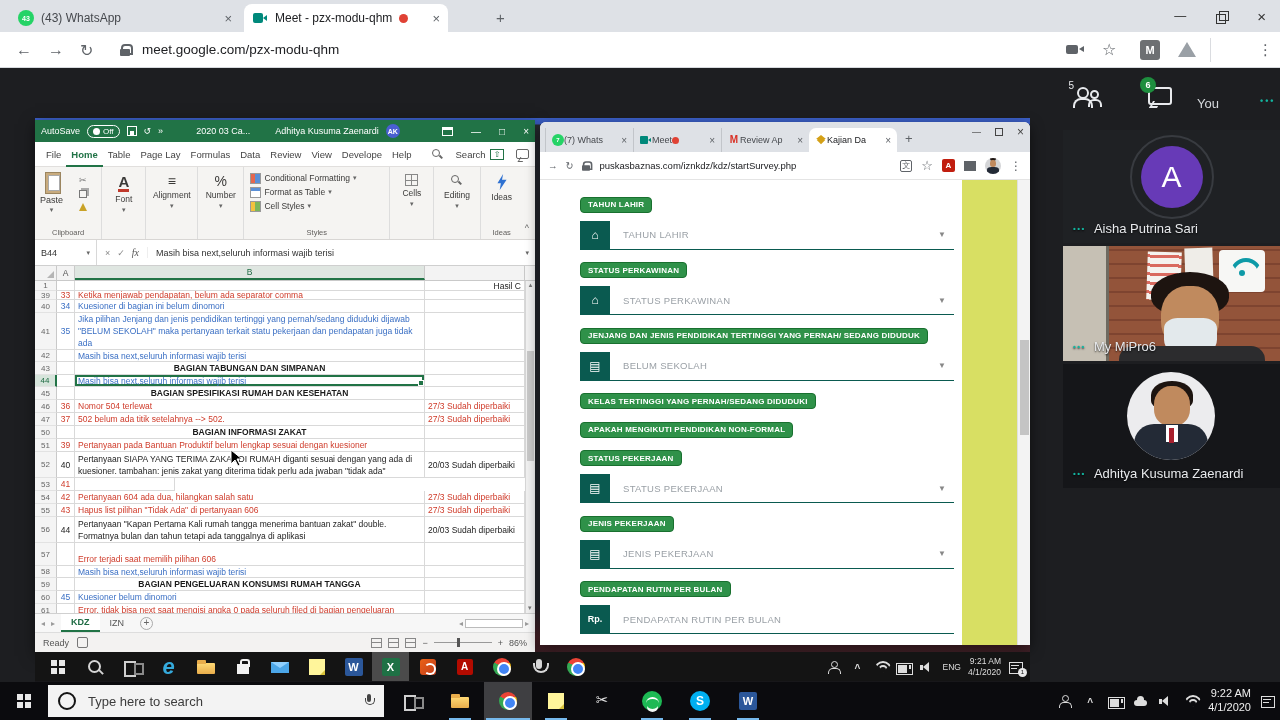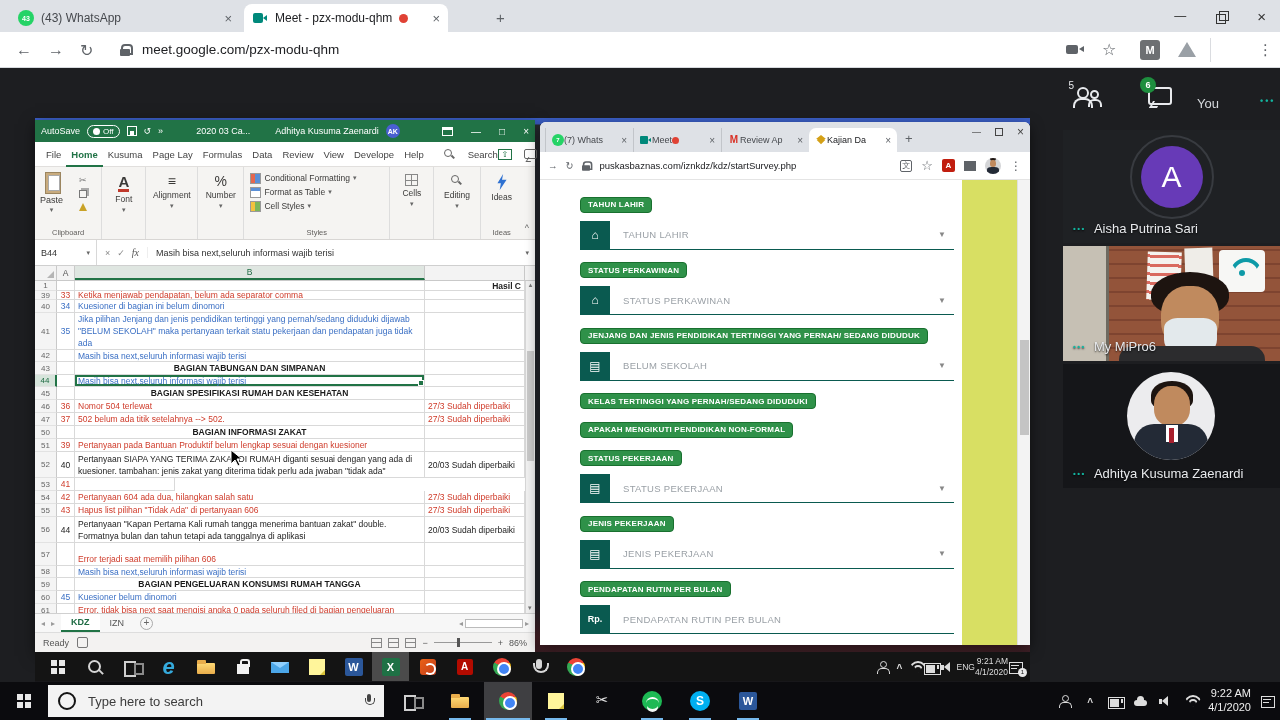--- a/index.html
+++ b/index.html
@@ -108,21 +108,21 @@
 .cb{width:350px;flex:none;position:relative;padding:0 3px;border-right:1px solid #d9d9d9;border-bottom:1px solid #d9d9d9;overflow:hidden;display:flex;align-items:center}
 .cc{width:100px;flex:none;padding:0 3px;border-bottom:1px solid #d9d9d9;border-right:1px solid #d9d9d9;display:flex;align-items:center;white-space:nowrap;overflow:hidden}
 .btxt{display:block;line-height:12px;white-space:nowrap}
 .h10{height:10px}.h9{height:9px}.h12{height:12px}.h13{height:13px}.h23{height:23px}.h26{height:26px}.h37{height:37px}
 .h26 .btxt,.h37 .btxt{white-space:normal}
 .red{color:#cf3b2a}.blue{color:#3a6fc4}.black{color:#222}
 .head{color:#1a1a1a;font-weight:bold}
 .head .cb{justify-content:center}
 .head .g,.xrow .g{font-weight:normal}
 .bot .cb{align-items:flex-end}
-.r1 .cc{font-weight:bold;color:#222;justify-content:flex-end}
+.r1 .cc{font-weight:normal;color:#222;justify-content:flex-end}
 .sel .cb{box-shadow:inset 0 0 0 2px #217346}
 .sel .cb::after{content:"";position:absolute;right:0;bottom:0;width:4px;height:4px;background:#217346;border:1px solid #fff}
 .sel .g{background:#d6e4db;color:#1e6b43;border-right:2px solid #217346}
 .vscroll{position:absolute;right:0;top:0;width:10px;height:100%;background:#f1f1f1;border-left:1px solid #d6d6d6;font-size:7px;color:#777;text-align:center}
 .vthumb{position:absolute;left:1px;top:70px;width:7px;height:110px;background:#c9c9c9}
 .xl-sheets{left:0;top:493px;width:100%;height:19px;background:#f7f7f7;border-top:1px solid #d0d0d0;display:flex;align-items:center;font-size:9px;color:#555;padding:0 6px;gap:6px}
 .sheet{padding:2px 10px;height:100%;display:flex;align-items:center}
 .sheet.active{background:#fff;color:#1e6b43;font-weight:bold;border-bottom:2px solid #217346}
 .shnav{color:#9a9a9a;font-size:8px}
 .shadd{width:13px;height:13px;border:1px solid #aaa;border-radius:50%;display:flex;align-items:center;justify-content:center;color:#666;font-size:10px;line-height:10px}
@@ -205,21 +205,21 @@
 .ic-pdf::before{content:"";position:absolute;left:5px;top:5px;width:16px;height:16px;background:#b30b00;border-radius:2px}
 .ic-pdf .gl{font-size:10px}
 .ic-chrome::before{content:"";position:absolute;left:4px;top:4px;width:18px;height:18px;border-radius:50%;background:conic-gradient(from -60deg,#ea4335 0 120deg,#fbbc05 0 240deg,#34a853 0 360deg)}
 .ic-chrome::after{content:"";position:absolute;left:8px;top:8px;width:10px;height:10px;border-radius:50%;background:#4285f4;border:2px solid #fff;z-index:2}
 .ic-mic::before{content:"";position:absolute;left:10px;top:5px;width:6px;height:10px;background:#d8d8d8;border-radius:3px}
 .ic-mic::after{content:"";position:absolute;left:7px;top:9px;width:12px;height:8px;border:2px solid #d8d8d8;border-top:none;border-radius:0 0 8px 8px}
 .ic-spotify::before{content:"";position:absolute;left:3px;top:3px;width:20px;height:20px;border-radius:50%;background:#1db954}
 .ic-spotify::after{content:"";position:absolute;left:7px;top:9px;width:13px;height:10px;border-top:2px solid #fff;border-radius:50%;box-shadow:0 4px 0 -1px rgba(255,255,255,.95)}
 .ic-skype::before{content:"";position:absolute;left:3px;top:3px;width:20px;height:20px;border-radius:50%;background:#00aff0}
 .ic-snip::before{content:"✂";position:absolute;left:5px;top:3px;color:#e0e0e0;font-size:15px}
-.tray{display:flex;align-items:center;color:#ddd;font-size:8.5px}
+.tray{display:flex;align-items:center;gap:7px;color:#ddd;font-size:8.5px}
 .tr{position:relative;width:16px;height:16px;flex:none}
 .tr-chev::before{content:"^";position:absolute;left:4px;top:4px;font-size:10px;font-weight:bold;color:#ddd}
 .tr-wifi::before{content:"";position:absolute;left:1px;top:2px;width:14px;height:14px;border:2px solid #ddd;border-radius:50%;clip-path:polygon(50% 78%,-30% -30%,130% -30%)}
 .tr-wifi::after{content:"";position:absolute;left:5px;top:6px;width:6px;height:6px;border:2px solid #ddd;border-radius:50%;clip-path:polygon(50% 80%,-30% -30%,130% -30%)}
 .tr-batt::before{content:"";position:absolute;left:0;top:4px;width:13px;height:8px;border:1px solid #ddd;background:linear-gradient(90deg,#ddd 0 65%,transparent 65%);background-clip:content-box;padding:1px}
 .tr-batt::after{content:"";position:absolute;left:13px;top:6px;width:2px;height:4px;background:#ddd}
 .tr-spk::before{content:"";position:absolute;left:1px;top:6px;width:3px;height:5px;background:#ddd}
 .tr-spk::after{content:"";position:absolute;left:4px;top:3px;border-top:5px solid transparent;border-bottom:5px solid transparent;border-right:6px solid #ddd}
 .tr-cloud::before{content:"";position:absolute;left:1px;top:7px;width:13px;height:6px;background:#ddd;border-radius:6px}
 .tr-cloud::after{content:"";position:absolute;left:4px;top:3px;width:7px;height:7px;background:#ddd;border-radius:50%}
@@ -326,21 +326,21 @@
       <span style="margin-left:18px">Adhitya Kusuma Zaenardi</span>
       <span class="akcirc">AK</span>
       <span class="xlwc">
         <span class="ribicon"></span>
         <span>—</span>
         <span>□</span>
         <span>×</span>
       </span>
     </div>
     <div class="abs xl-menu">
-      <span><span class="xm">File</span><span class="xm active">Home</span><span class="xm">Kusuma</span><span class="xm">Page Lay</span><span class="xm">Formulas</span><span class="xm">Data</span><span class="xm">Review</span><span class="xm">View</span><span class="xm">Develope</span><span class="xm">Help</span></span>
+      <span><span class="xm">File</span><span class="xm active">Home</span><span class="xm">Table</span><span class="xm">Page Lay</span><span class="xm">Formulas</span><span class="xm">Data</span><span class="xm">Review</span><span class="xm">View</span><span class="xm">Develope</span><span class="xm">Help</span></span>
       <span style="margin-left:14px;display:flex;align-items:center;gap:13px">
           <i class="mag"></i>
           <span>Search</span>
         </span>
       <span style="margin-left:auto;display:flex;gap:12px;align-items:center">
         <span class="shareic">⇧</span>
         <span class="cmtic"></span>
       </span>
     </div>
     <div class="abs xl-ribbon">

